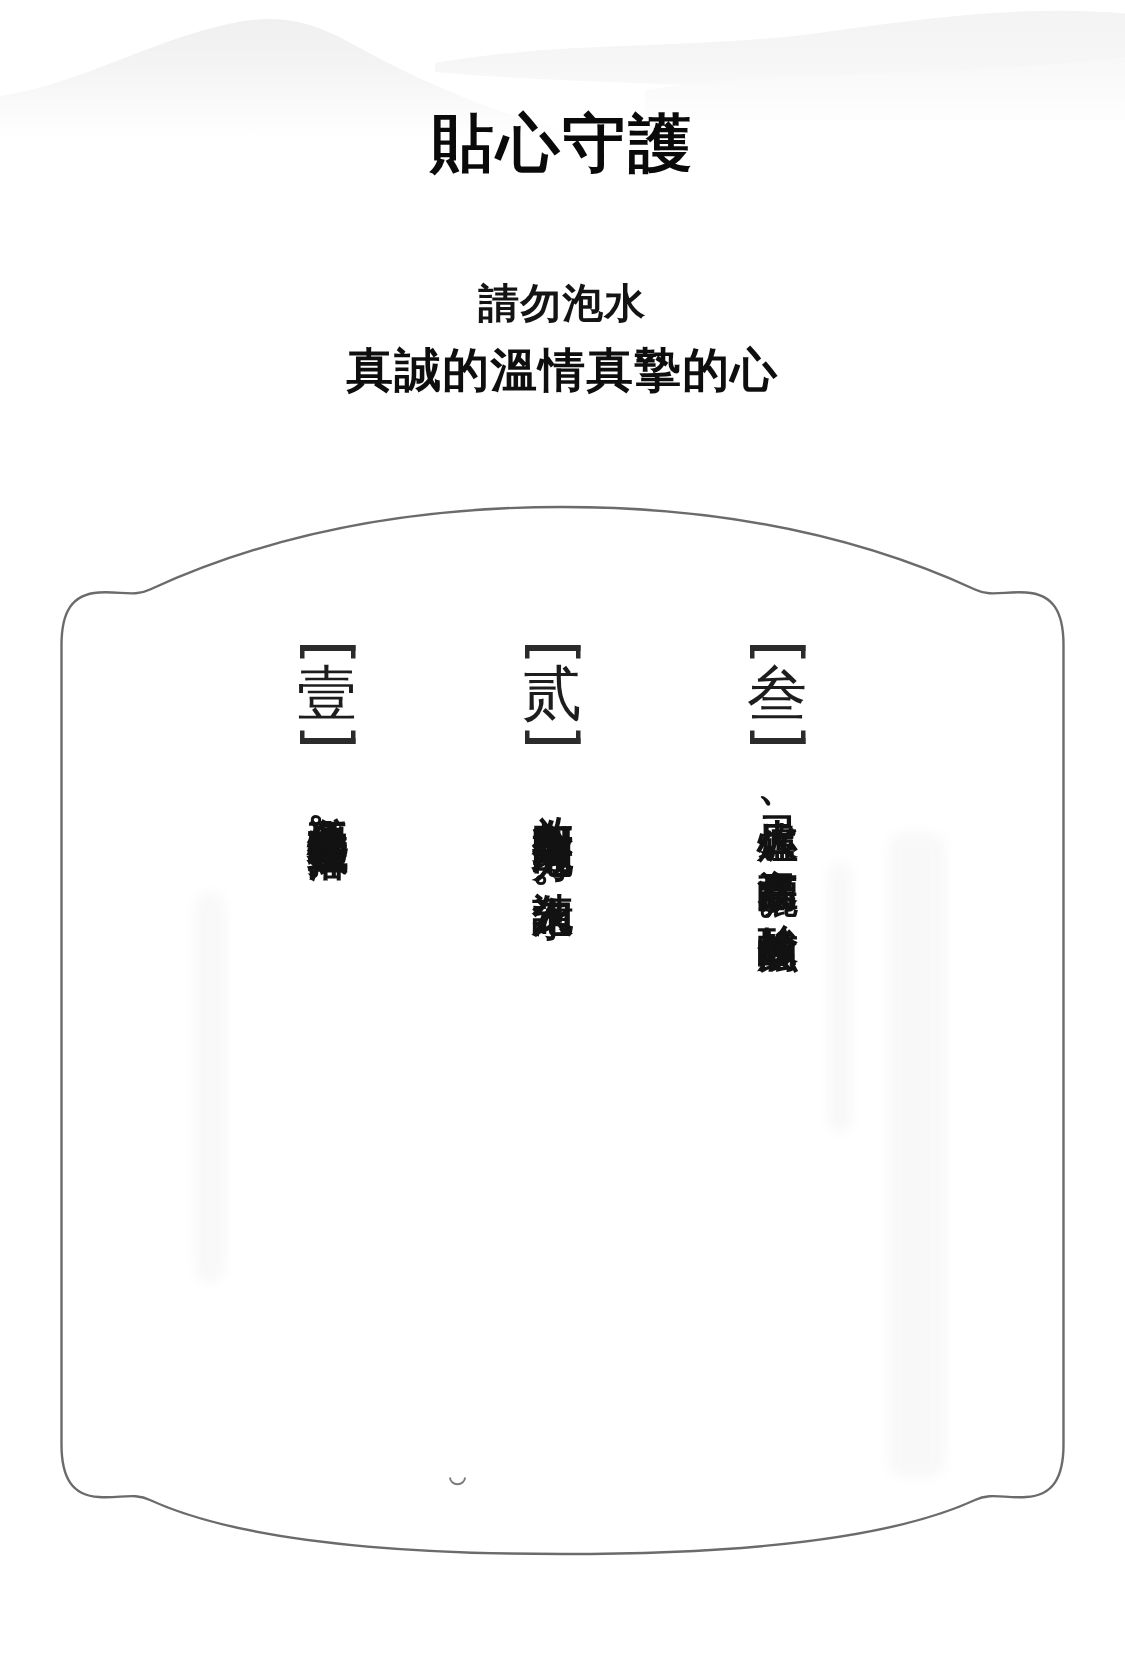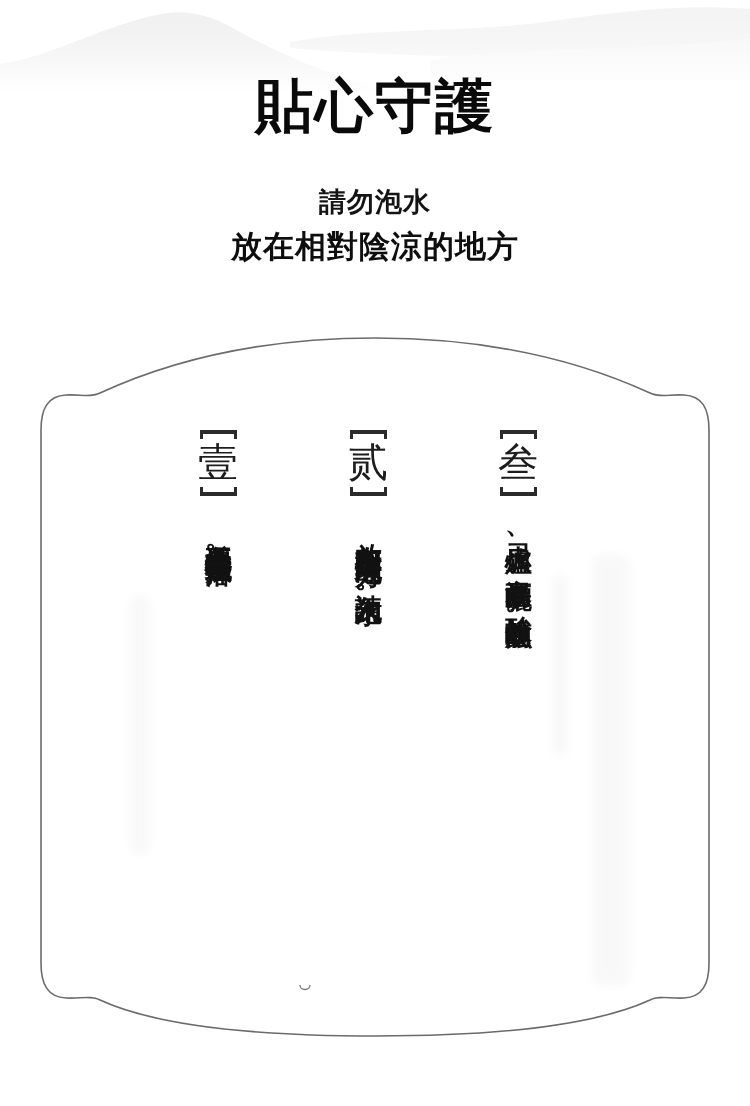--- a/index.html
+++ b/index.html
@@ -20,21 +20,21 @@
   .mountain-fade {
     position:absolute; top:0; left:0; width:750px; height:100px;
     background:linear-gradient(180deg, rgba(255,255,255,0) 0%, rgba(255,255,255,0.25) 40%, #ffffff 92%);
     pointer-events:none;
   }
 
   
   .title {
     position:absolute; top:68px; left:0; width:100%;
     text-align:center;
-    font-size:58px; font-weight:900;
+    font-size:42px; font-weight:900;
     letter-spacing:2px;
     color:#0a0a0a;
   }
   .subtitle-1 {
     position:absolute; top:184px; left:0; width:100%;
     text-align:center;
     font-size:27px; font-weight:700;
     letter-spacing:1px;
     color:#141414;
   }
@@ -108,21 +108,21 @@
 
   <svg class="mountains" viewBox="0 0 750 95" xmlns="http://www.w3.org/2000/svg" aria-hidden="true">
     <path d="M0 64 C 55 56, 105 24, 162 14 C 195 9, 215 18, 240 32 C 290 60, 340 78, 400 95 L 0 95 Z" fill="#efefef"></path>
     <path d="M290 42 C 380 26, 470 34, 560 20 C 630 10, 690 4, 750 9 L 750 70 C 600 56, 430 60, 290 48 Z" fill="#f3f3f3"></path>
     <path d="M430 60 C 520 46, 640 52, 750 38 L 750 80 L 430 80 Z" fill="#f6f6f6"></path>
   </svg>
   <div class="mountain-fade"></div>
 
   <h1 class="title">貼心守護</h1>
   <p class="subtitle-1">請勿泡水</p>
-  <p class="subtitle-2">放在相對陰涼的地方</p>
+  <p class="subtitle-2">真誠的溫情真摯的心</p>
 
   <div class="plaque-wrap">
 
     <svg class="plaque-svg" width="750" height="720" viewBox="0 0 750 720" xmlns="http://www.w3.org/2000/svg" aria-hidden="true">
       <path d="M 41 100
                C 41 78, 48 66, 66 65
                C 80 64, 90 68, 100 63
                C 150 40, 240 8, 375 8
                C 510 8, 600 40, 650 63
                C 660 68, 670 64, 684 65

